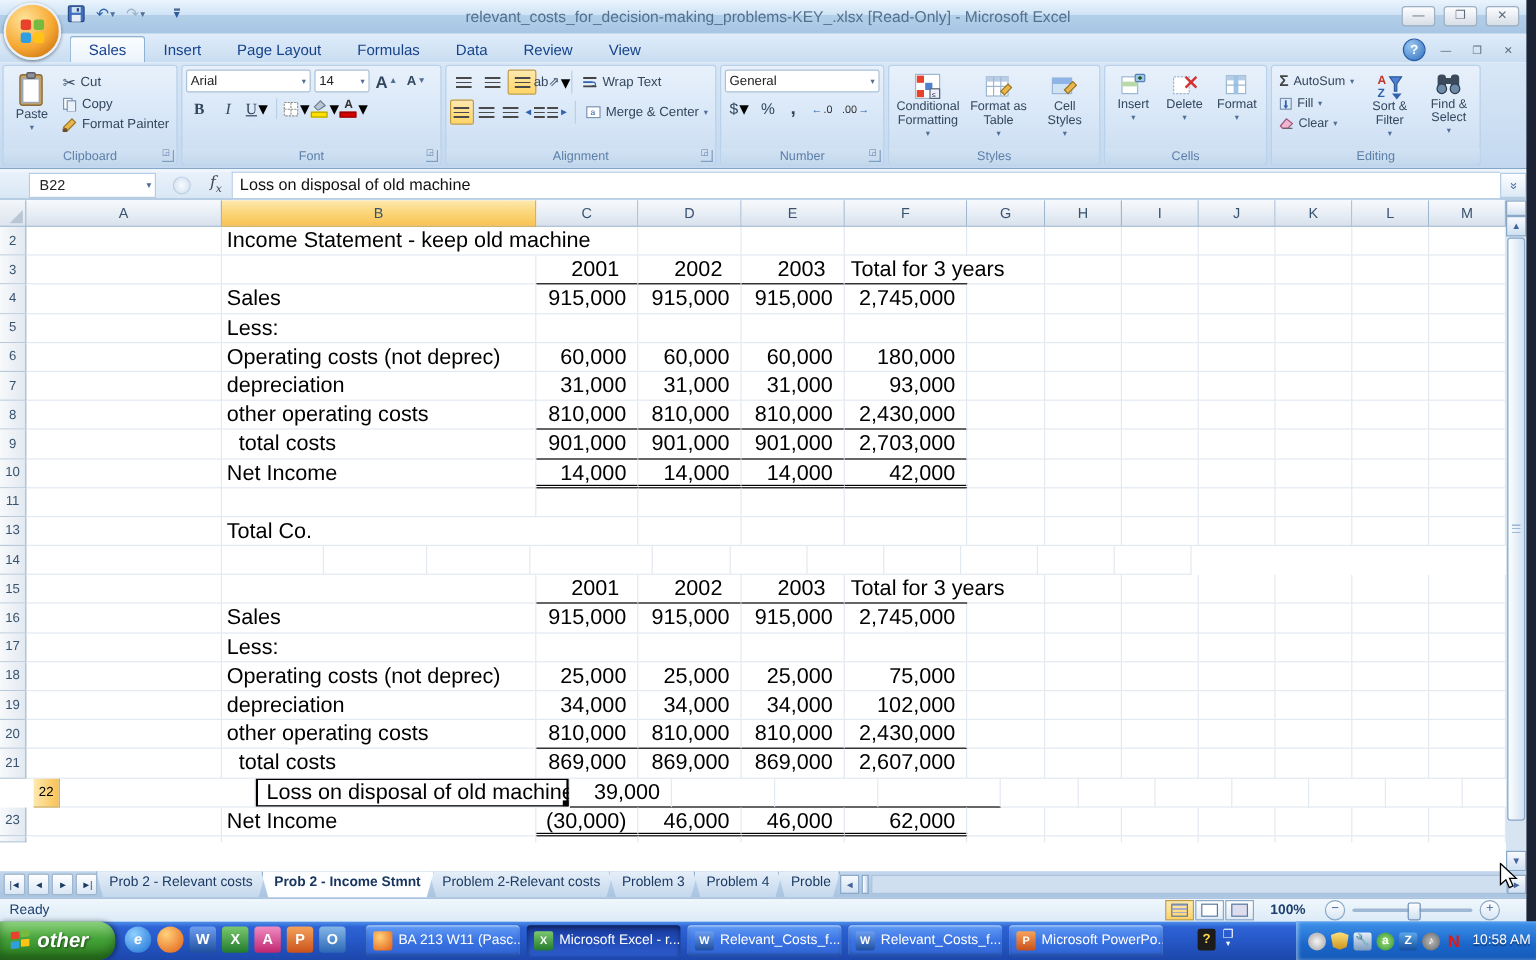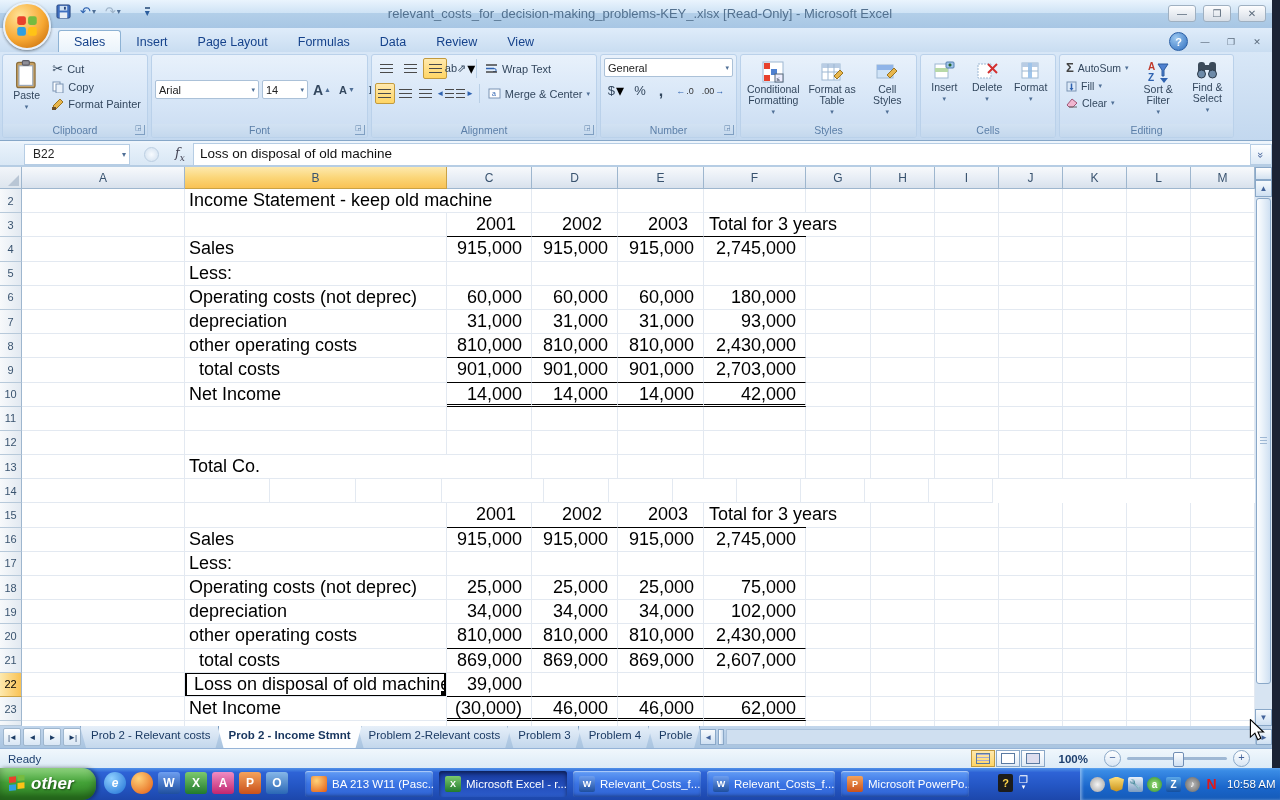--- a/index.html
+++ b/index.html
@@ -87,21 +87,21 @@
   .gcorner:after{content:"";position:absolute;right:2px;bottom:2px;border-style:solid;border-width:0 0 11px 11px;
     border-color:transparent transparent #b9c6d5 transparent;}
   .gcol{flex:none;background:linear-gradient(#f7f9fb,#e7edf5 55%,#d8e1ec);border-right:1px solid #9eb6ce;
     border-bottom:1px solid #9eb6ce;box-sizing:border-box;font-size:12px;color:#39536f;
     display:flex;align-items:center;justify-content:center;}
   .gcol.selhdr{background:linear-gradient(#fde9ae,#fbd679 50%,#f9c254);border-right:1px solid #caa245;
     border-bottom:1px solid #caa245;color:#4a3push;}
   .rhead{width:22px;flex:none;background:linear-gradient(90deg,#f7f9fb,#e2e9f1);border-right:1px solid #9eb6ce;
     border-bottom:1px solid #b7c9da;box-sizing:border-box;font-size:11px;color:#39536f;
     display:flex;align-items:center;justify-content:center;}
-  .rhead.selhdr{background:linear-gradient(90deg,#fde9ae,#f9c254);border-bottom:1px solid #caa245;color:#000;}
+  .rhead.selhdr{background:linear-gradient(90deg,#fde9ae,#f9c254);border-bottom:1px solid #caa245;color:#000;margin-left:28px;}
   .grow{display:flex;height:24.2px;}
   .cell{flex:none;box-sizing:border-box;border-right:1px solid #e3e9f1;border-bottom:1px solid #e3e9f1;
     font-size:18px;color:#000;overflow:hidden;line-height:23px;}
   .cell.b{padding-left:4px;white-space:pre;}
   .cell.ovf{overflow:visible;border-right:none;position:relative;z-index:2;}
   .num{text-align:right;padding-right:9px;white-space:nowrap;}
   .yr{padding-right:15px;}
   .yrT{text-align:left;padding-left:5px;overflow:visible;white-space:nowrap;border-right:none;position:relative;z-index:2;}
   .selcell{position:relative;overflow:hidden;z-index:4;}
   .selcell:before{content:"";position:absolute;left:0;top:-1px;right:0;bottom:-1px;border:2.5px solid #000;pointer-events:none;}
@@ -293,21 +293,21 @@
               </svg>
             <span>Format Painter</span>
             </div>
         </div>
       </div>
       <div class="glabel">Clipboard</div>
       <div class="launch">◲</div>
     </div>
 
     <div class="rgroup" style="width:217px;">
-      <div class="gbody" style="flex-direction:row;gap:4px;">
+      <div class="gbody" style="flex-direction:column;gap:4px;">
         <div style="display:flex;gap:3px;align-items:center;">
           <div class="combo" style="width:96px;">
               <span>Arial</span>
               <span class="dd">▾</span>
             </div>
           <div class="combo" style="width:38px;">
               <span>14</span>
               <span class="dd">▾</span>
             </div>
           <div class="icbtn">
@@ -751,36 +751,20 @@
         <div class="cell" style="width: 65px;"></div>
         <div class="cell" style="width: 64px;"></div>
         <div class="cell" style="width: 64px;"></div>
         <div class="cell" style="width: 64px;"></div>
         <div class="cell" style="width: 64px;"></div>
         <div class="cell" style="width: 64px;"></div>
         <div class="cell" style="width: 64px;"></div>
       </div>
       <div class="grow">
         <div class="rhead">11</div>
-        <div class="cell" style="width: 163px;"></div>
-        <div class="cell b" style="width: 262px;"></div>
-        <div class="cell num" style="width: 85px;"></div>
-        <div class="cell num" style="width: 86px;"></div>
-        <div class="cell num" style="width: 86px;"></div>
-        <div class="cell num" style="width: 102px;"></div>
-        <div class="cell" style="width: 65px;"></div>
-        <div class="cell" style="width: 64px;"></div>
-        <div class="cell" style="width: 64px;"></div>
-        <div class="cell" style="width: 64px;"></div>
-        <div class="cell" style="width: 64px;"></div>
-        <div class="cell" style="width: 64px;"></div>
-        <div class="cell" style="width: 64px;"></div>
-      </div>
-      <div class="grow">
-        <div class="rhead">12</div>
         <div class="cell" style="width: 163px;"></div>
         <div class="cell b" style="width: 262px;"></div>
         <div class="cell num" style="width: 85px;"></div>
         <div class="cell num" style="width: 86px;"></div>
         <div class="cell num" style="width: 86px;"></div>
         <div class="cell num" style="width: 102px;"></div>
         <div class="cell" style="width: 65px;"></div>
         <div class="cell" style="width: 64px;"></div>
         <div class="cell" style="width: 64px;"></div>
         <div class="cell" style="width: 64px;"></div>

